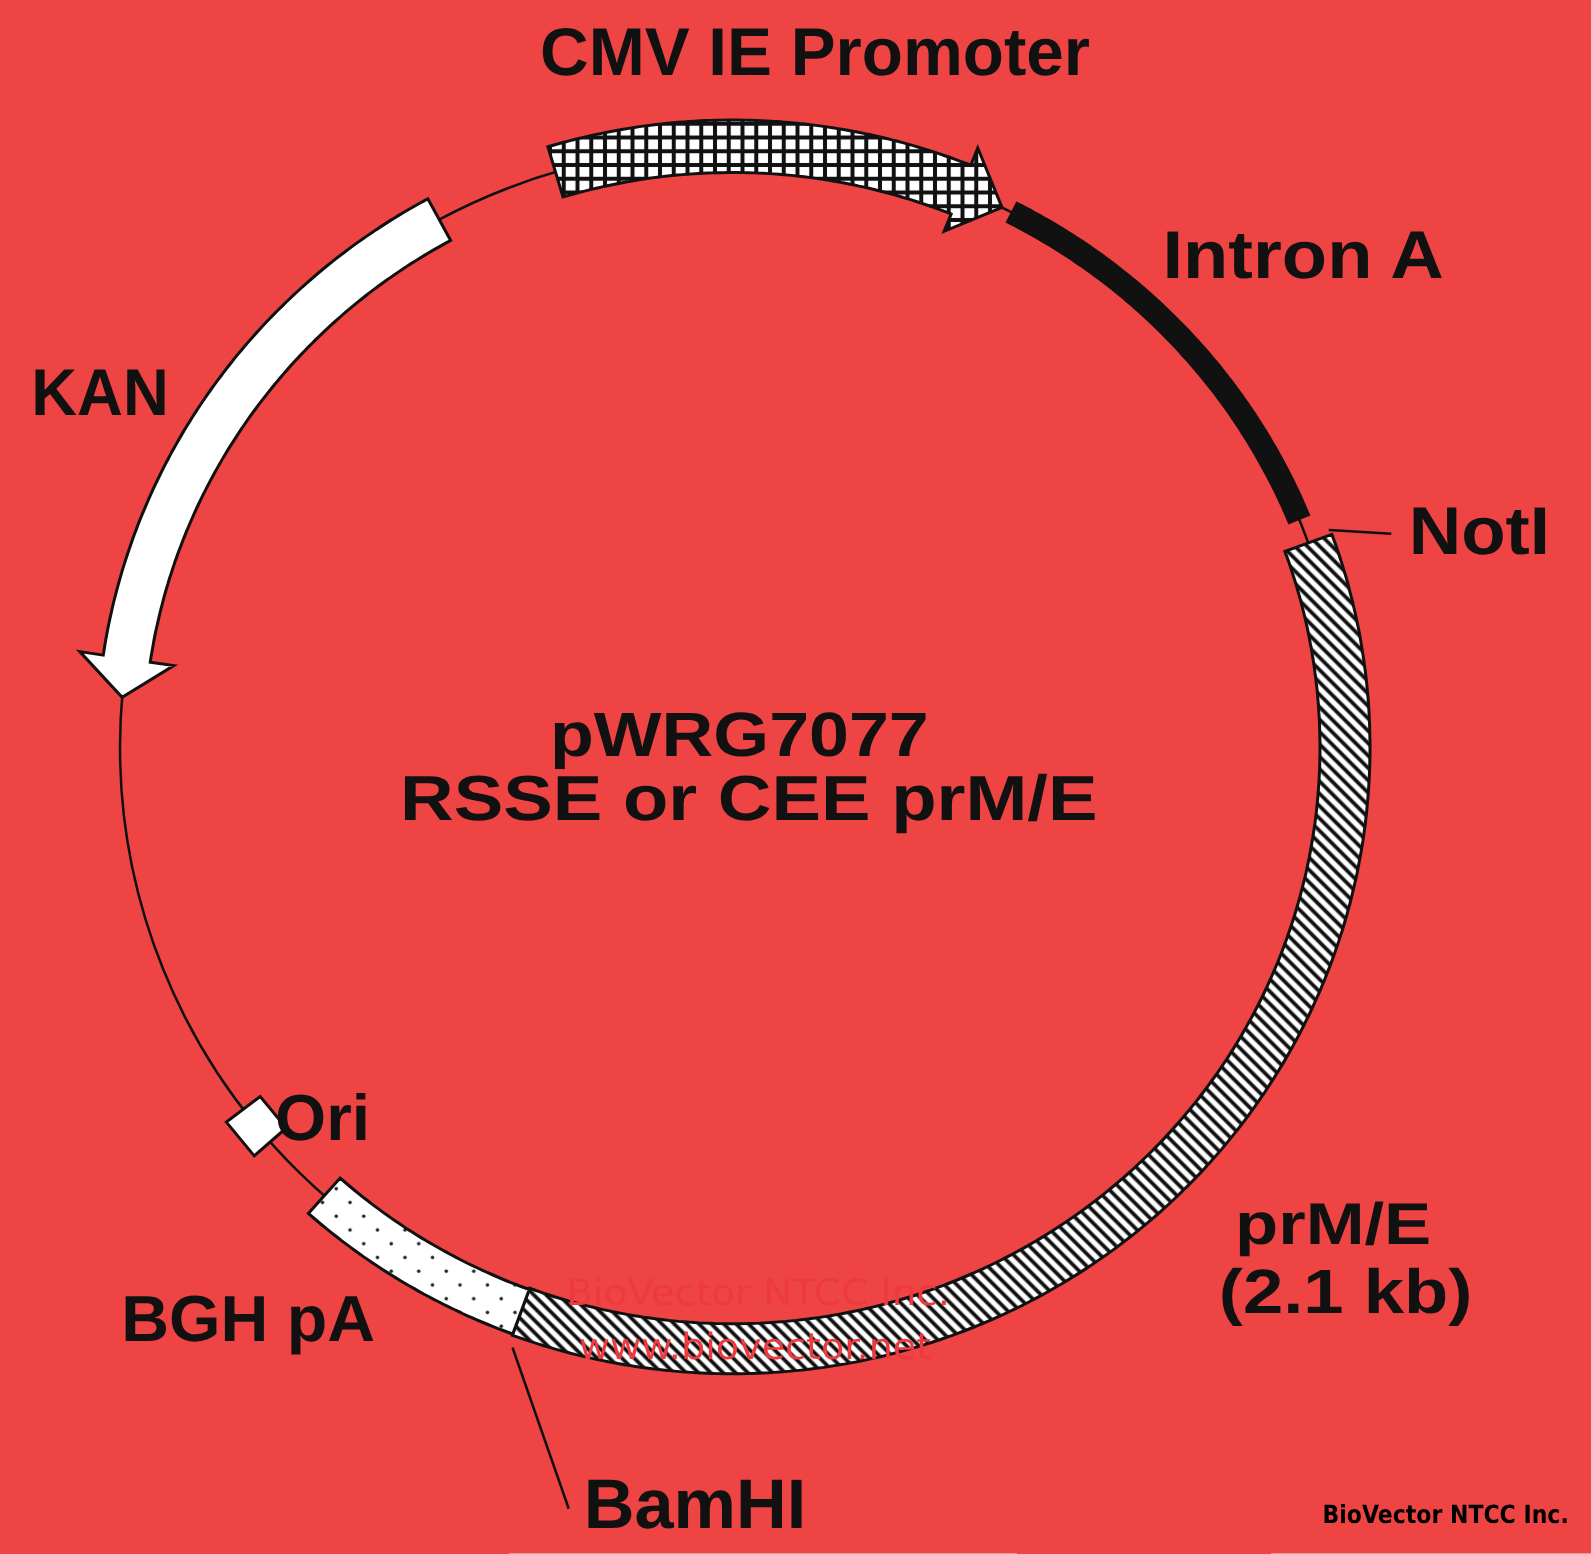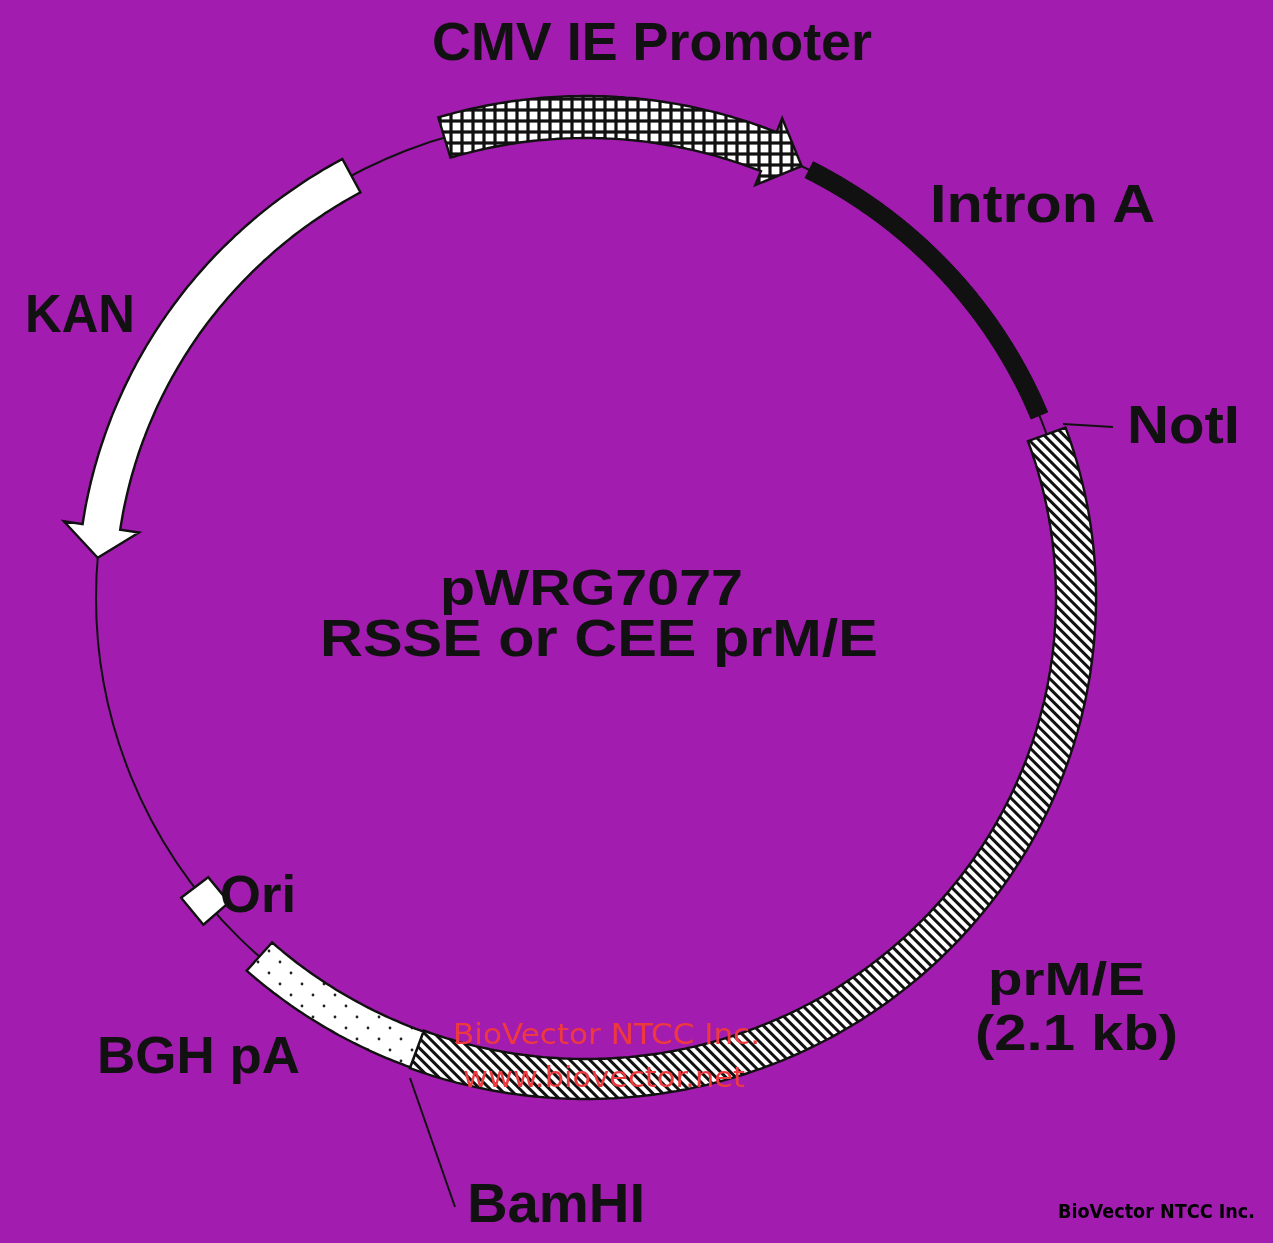--- a/index.html
+++ b/index.html
@@ -1,16 +1,16 @@
 <!DOCTYPE html>
 <html><head>
   <meta charset="utf-8">
   <style>
     html, body { margin: 0; padding: 0; background: #ffffff; }
-    #stage { position: relative; width: 1273px; height: 1243px; background: #a21caf; overflow: hidden; }
+    #stage { position: relative; width: 1273px; height: 1243px; background: #ef4444; overflow: hidden; }
     svg { display: block; }
     .lbl { font-family: "Liberation Sans", sans-serif; font-weight: bold; fill: #111111; }
     .wm  { font-family: "DejaVu Sans", sans-serif; font-weight: normal; }
     .credit { font-family: "DejaVu Sans", sans-serif; font-weight: bold; fill: #000000; }
     .outline { stroke: #111111; stroke-width: 2.4; stroke-linejoin: miter; }
     .thin { stroke: #111111; stroke-width: 2; fill: none; }
   </style>
 </head>
 <body>
 

